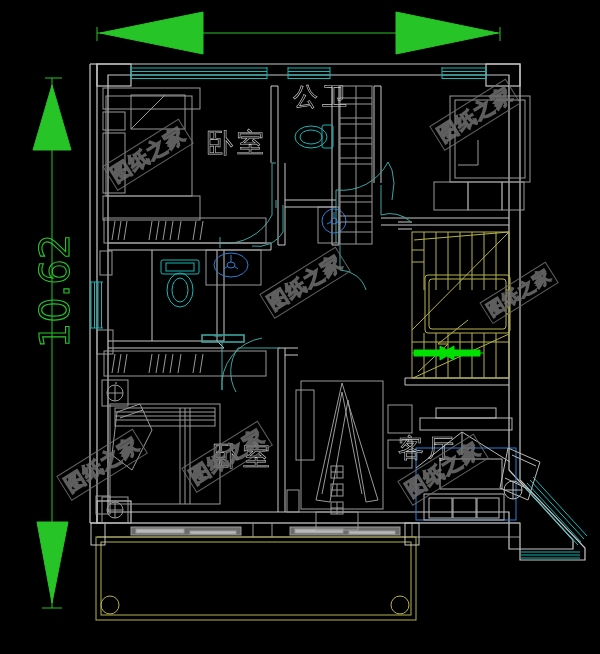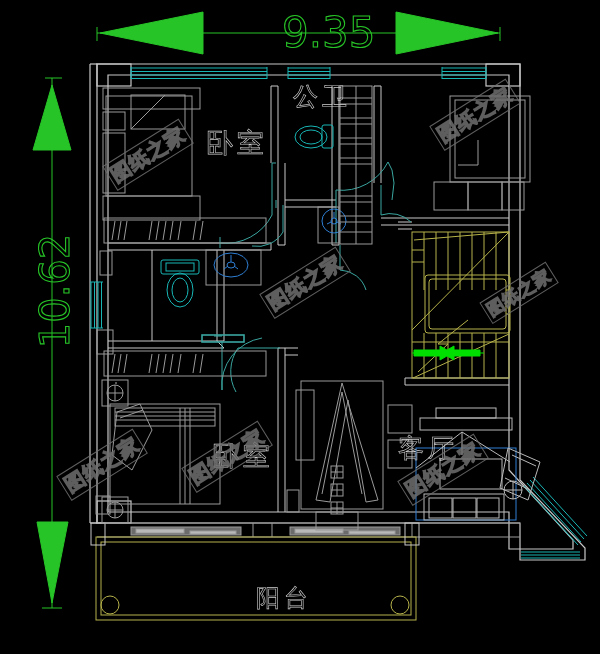--- a/index.html
+++ b/index.html
@@ -407,28 +407,26 @@
 
     <g stroke="#9a9a9a" fill="none" stroke-width="1">
       <rect x="100" y="251" width="12" height="24"></rect>
       <rect x="97" y="330" width="16" height="24"></rect>
       <circle cx="116" cy="383" r="0.5"></circle>
       <rect x="287" y="490" width="12" height="22"></rect>
       <rect x="96" y="496" width="14" height="18"></rect>
     </g>
   </svg>
 
-  <div class="dimtxt" style="left:282px;top:8px;font-size:42px;">9.35</div>
   <div class="dimtxt" style="left:-5px;top:268px;font-size:40px;transform:rotate(-90deg);transform-origin:50% 50%;width:120px;text-align:center;">10.62</div>
 
   <div class="lbl" style="left:206px;top:125px;font-size:27px;">卧室</div>
   <div class="lbl" style="left:293px;top:80px;font-size:25px;">公卫</div>
   <div class="lbl" style="left:212px;top:438px;font-size:27px;">卧室</div>
   <div class="lbl" style="left:398px;top:431px;font-size:26px;">客厅</div>
-  <div class="lbl" style="left:256px;top:582px;font-size:24px;">阳台</div>
 
   <div class="wm" style="left:103px;top:140px;font-size:20px;transform:rotate(-32deg);">
     <b>图纸之家</b>
   </div>
   <div class="wm" style="left:260px;top:268px;font-size:20px;transform:rotate(-32deg);">
     <b>图纸之家</b>
   </div>
   <div class="wm" style="left:430px;top:100px;font-size:20px;transform:rotate(-32deg);">
     <b>图纸之家</b>
   </div>

